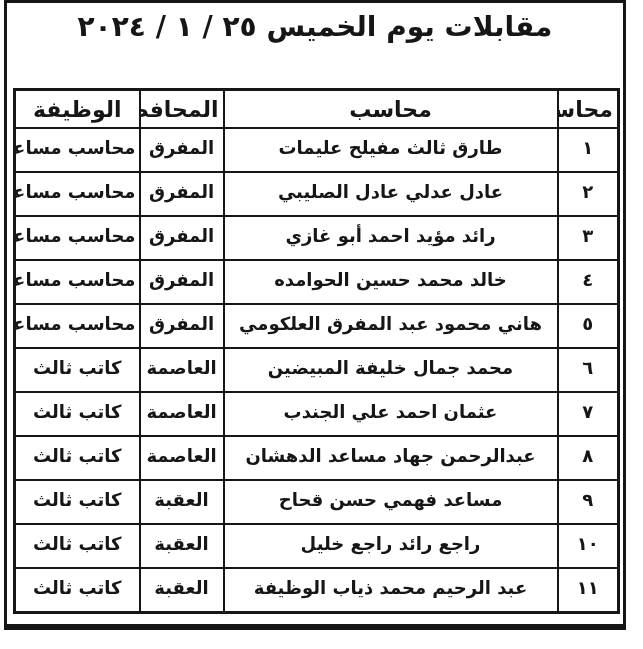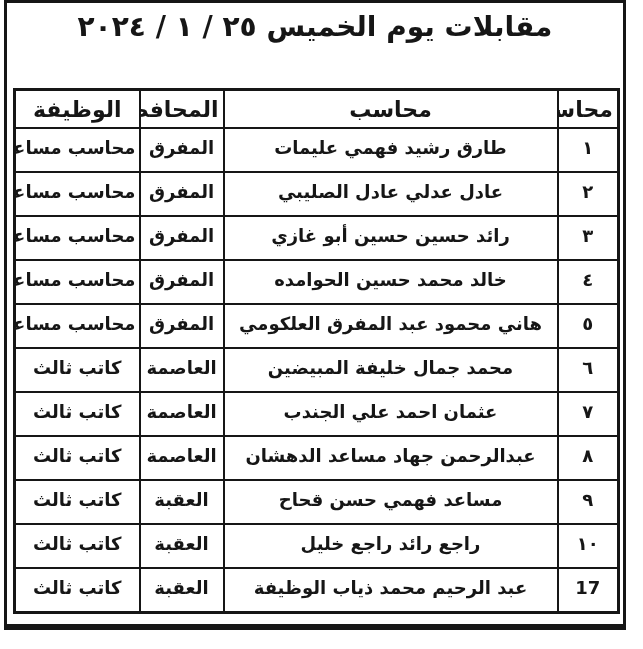--- a/index.html
+++ b/index.html
@@ -92,33 +92,33 @@
     <tr>
       <th>محاسب</th>
       <th>محاسب</th>
       <th>المحافظة</th>
       <th>الوظيفة</th>
     </tr>
   </thead>
   <tbody>
       <tr>
     <td>١</td>
-    <td>طارق رشيد فهمي عليمات</td>
+    <td>طارق ثالث مفيلح عليمات</td>
     <td>المفرق</td>
     <td>محاسب مساعد</td>
   </tr>
       <tr>
     <td>٢</td>
     <td>عادل عدلي عادل الصليبي</td>
     <td>المفرق</td>
     <td>محاسب مساعد</td>
   </tr>
       <tr>
     <td>٣</td>
-    <td>رائد حسين حسين أبو غازي</td>
+    <td>رائد مؤيد احمد أبو غازي</td>
     <td>المفرق</td>
     <td>محاسب مساعد</td>
   </tr>
       <tr>
     <td>٤</td>
     <td>خالد محمد حسين الحوامده</td>
     <td>المفرق</td>
     <td>محاسب مساعد</td>
   </tr>
       <tr>
@@ -151,19 +151,19 @@
     <td>العقبة</td>
     <td>كاتب ثالث</td>
   </tr>
       <tr>
     <td>١٠</td>
     <td>راجع رائد راجع خليل</td>
     <td>العقبة</td>
     <td>كاتب ثالث</td>
   </tr>
       <tr>
-    <td>17</td>
+    <td>١١</td>
     <td>عبد الرحيم محمد ذياب الوظيفة</td>
     <td>العقبة</td>
     <td>كاتب ثالث</td>
   </tr>
     </tbody>
 </table>
 
 </body></html>

